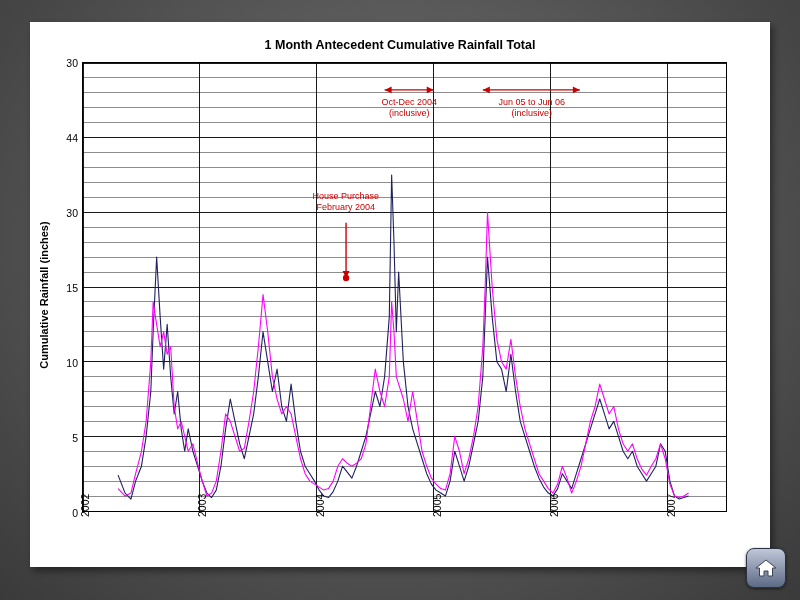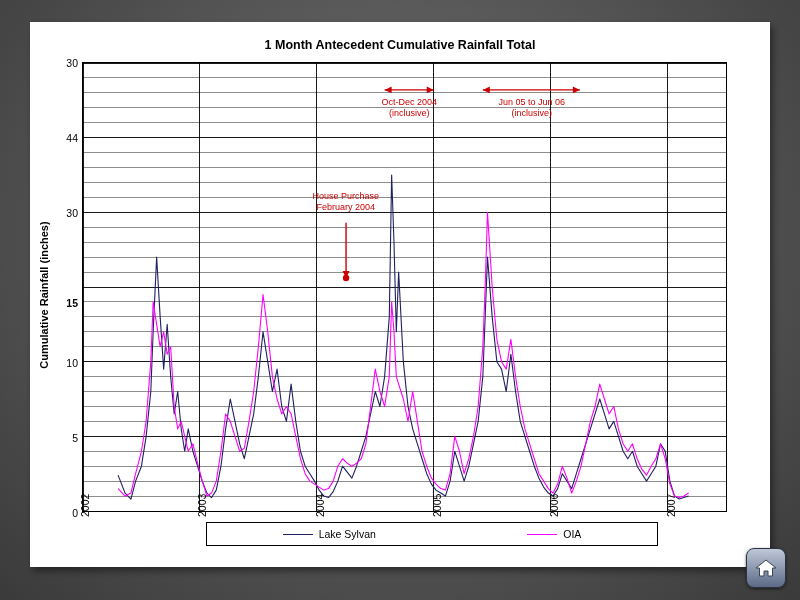--- a/index.html
+++ b/index.html
@@ -192,21 +192,21 @@
             <polygon points="302.56363636362784,27 309.56363636362784,23.5 309.56363636362784,30.5" fill="#cc0000"></polygon>
             <polygon points="351.8181818181818,27 344.8181818181818,23.5 344.8181818181818,30.5" fill="#cc0000"></polygon>
             <line x1="401.0727272727358" x2="498.4090909090909" y1="27" y2="27" stroke="#cc0000" stroke-width="1.3"></line>
             <polygon points="401.0727272727358,27 408.0727272727358,23.5 408.0727272727358,30.5" fill="#cc0000"></polygon>
             <polygon points="498.4090909090909,27 491.4090909090909,23.5 491.4090909090909,30.5" fill="#cc0000"></polygon>
           </svg>
         <div id="yticks">
             <div class="ytick" style="top: 450px;">0</div>
             <div class="ytick" style="top: 375px;">5</div>
             <div class="ytick" style="top: 300px;">10</div>
-            <div class="ytick" style="top: 240px; font-weight: bold;">15</div>
+            <div class="ytick" style="top: 225px;">15</div>
             <div class="ytick" style="top: 150px;">30</div>
             <div class="ytick" style="top: 75px;">44</div>
             <div class="ytick" style="top: 0px; margin-left: 8px;">30</div>
           </div>
         <div id="xticks">
             <div class="xtick" style="left: -4px;">2002</div>
             <div class="xtick" style="left: 113.27px;">2003</div>
             <div class="xtick" style="left: 230.55px;">2004</div>
             <div class="xtick" style="left: 347.82px;">2005</div>
             <div class="xtick" style="left: 465.09px;">2006</div>
@@ -216,30 +216,20 @@
 
       <div id="annot-labels">
           <div class="annot-text" style="left: 255.864px; top: 168.5px; width: 120px;">House Purchase
 February 2004</div>
           <div class="annot-text" style="left: 319.191px; top: 75px; width: 120px;">Oct-Dec 2004
 (inclusive)</div>
           <div class="annot-text" style="left: 441.741px; top: 75px; width: 120px;">Jun 05 to Jun 06
 (inclusive)</div>
         </div>
 
-      <div class="legend">
-        <div class="legend-item">
-          <span class="legend-swatch navy"></span>
-          <span>Lake Sylvan</span>
-        </div>
-        <div class="legend-item">
-          <span class="legend-swatch magenta"></span>
-          <span>OIA</span>
-        </div>
-      </div>
 
     </div>
   </div>
 
   <div id="home-btn">
     <svg width="22" height="20" viewBox="0 0 22 20">
       <polygon points="11,2 21,10 17.5,10 17.5,18 13,18 13,13 9,13 9,18 4.5,18 4.5,10 1,10" fill="#ffffff" stroke="#3a4455" stroke-width="1"></polygon>
     </svg>
   </div>
 

